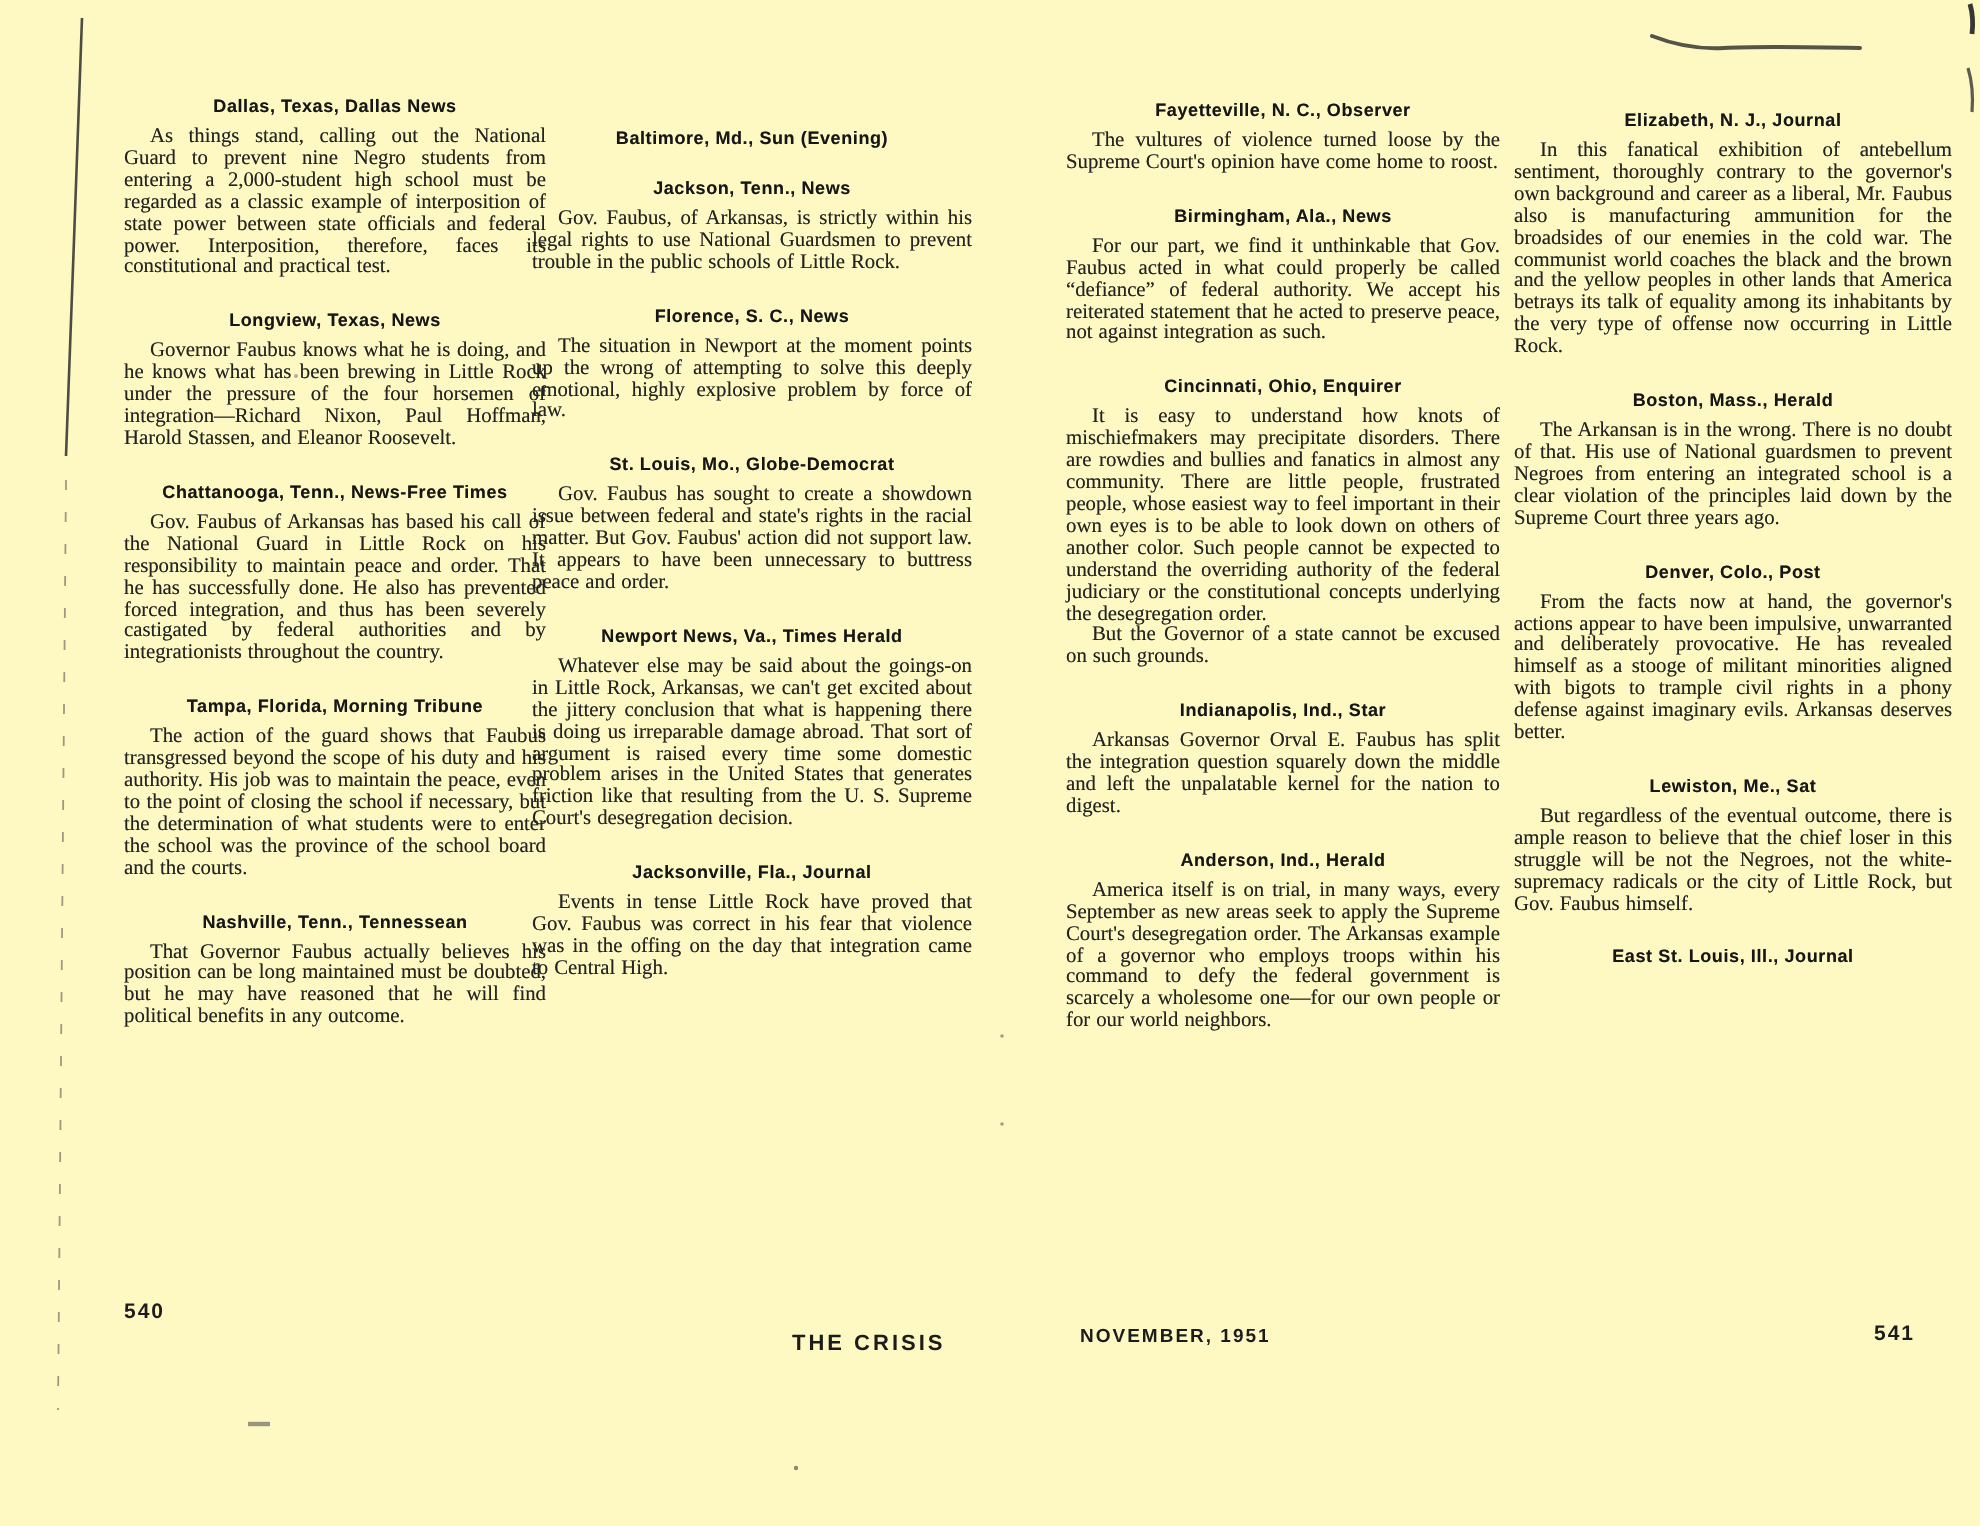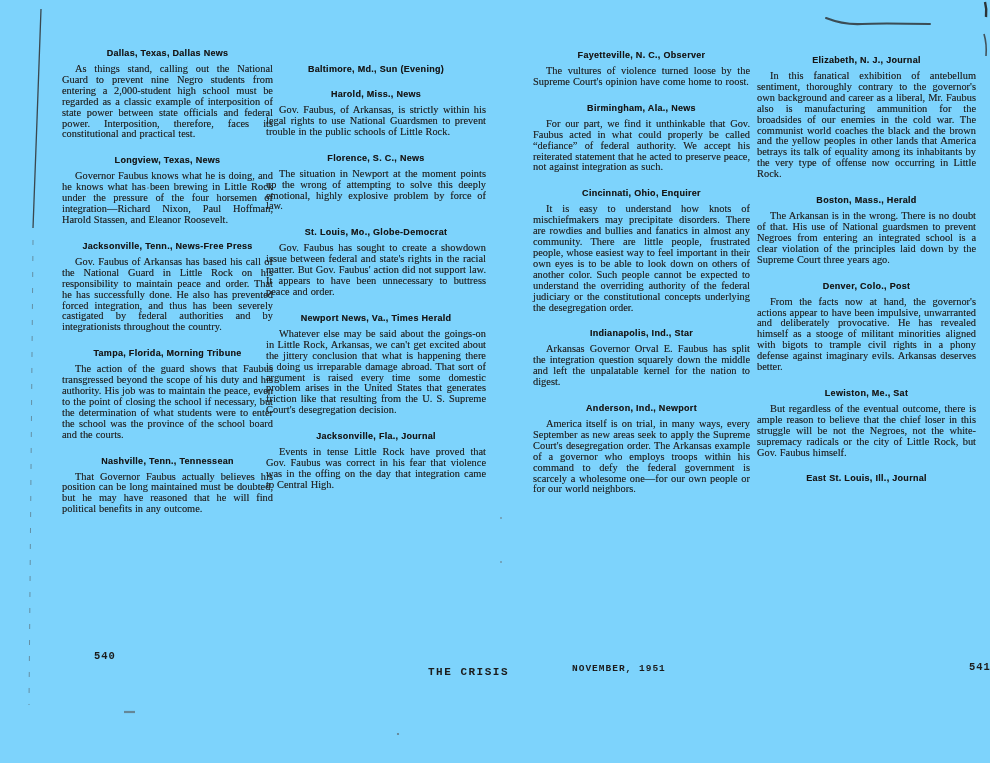--- a/index.html
+++ b/index.html
@@ -1,20 +1,20 @@
 <!DOCTYPE html>
 <html><head>
 <meta charset="utf-8">
 <style>
   html, body { margin: 0; padding: 0; background: #ffffff; }
   .spread {
     position: relative;
     width: 990px;
     height: 763px;
-    background: #7dd3fc;
+    background: #fef9c3;
     overflow: hidden;
     font-family: "Liberation Serif", "DejaVu Serif", serif;
     color: #232323;
   }
   .column {
     position: absolute;
     text-align: justify;
     text-shadow: 0 0 0.3px rgba(20,20,20,0.45);
   }
   #col1 { left: 62px;  top: 48px; width: 211px; }
@@ -34,72 +34,72 @@
   .excerpt-heading:first-child { margin-top: 0; }
   .excerpt-paragraph {
     margin: 0;
     font-size: 10.4px;
     line-height: 10.9px;
     text-indent: 13px;
     word-spacing: 0.4px;
   }
   .footer-item {
     position: absolute;
-    font-family: Liberation Mono, monospace;
+    font-family: Liberation Sans, sans-serif;
     font-weight: bold;
     color: #1c1c1c;
-    margin-left: 32px;
   }
   #pageno-left  { left: 62px;  top: 650px; font-size: 10.5px; letter-spacing: 1px; }
   #mag-title    { left: 396px; top: 666px; font-size: 11px;  letter-spacing: 1.5px; }
   #issue-date   { left: 540px; top: 663px; font-size: 9.5px;  letter-spacing: 1px; }
   #pageno-right { left: 937px; top: 661px; font-size: 10.5px; letter-spacing: 1px; }
 
   .artifacts { position: absolute; left: 0; top: 0; pointer-events: none; }
 </style>
 </head>
 <body>
 
 <div class="spread">
 
   <div class="column" id="col1">
       <div class="excerpt-heading">Dallas, Texas, Dallas News</div>
       <p class="excerpt-paragraph">As things stand, calling out the National Guard to prevent nine Negro students from entering a 2,000-student high school must be regarded as a classic example of interposition of state power between state officials and federal power. Interposition, therefore, faces its constitutional and practical test.</p>
       <div class="excerpt-heading">Longview, Texas, News</div>
       <p class="excerpt-paragraph">Governor Faubus knows what he is doing, and he knows what has been brewing in Little Rock under the pressure of the four horsemen of integration—Richard Nixon, Paul Hoffman, Harold Stassen, and Eleanor Roosevelt.</p>
-      <div class="excerpt-heading">Jacksonville, Tenn., News-Free Press</div>
+      <div class="excerpt-heading">Chattanooga, Tenn., News-Free Times</div>
       <p class="excerpt-paragraph">Gov. Faubus of Arkansas has based his call of the National Guard in Little Rock on his responsibility to maintain peace and order. That he has successfully done. He also has prevented forced integration, and thus has been severely castigated by federal authorities and by integrationists throughout the country.</p>
       <div class="excerpt-heading">Tampa, Florida, Morning Tribune</div>
       <p class="excerpt-paragraph">The action of the guard shows that Faubus transgressed beyond the scope of his duty and his authority. His job was to maintain the peace, even to the point of closing the school if necessary, but the determination of what students were to enter the school was the province of the school board and the courts.</p>
       <div class="excerpt-heading">Nashville, Tenn., Tennessean</div>
       <p class="excerpt-paragraph">That Governor Faubus actually believes his position can be long maintained must be doubted, but he may have reasoned that he will find political benefits in any outcome.</p>
     </div>
   <div class="column" id="col2">
       <div class="excerpt-heading">Baltimore, Md., Sun (Evening)</div>
-      <div class="excerpt-heading">Harold, Miss., News</div>
+      <div class="excerpt-heading">Jackson, Tenn., News</div>
       <p class="excerpt-paragraph">Gov. Faubus, of Arkansas, is strictly within his legal rights to use National Guardsmen to prevent trouble in the public schools of Little Rock.</p>
       <div class="excerpt-heading">Florence, S. C., News</div>
       <p class="excerpt-paragraph">The situation in Newport at the moment points up the wrong of attempting to solve this deeply emotional, highly explosive problem by force of law.</p>
       <div class="excerpt-heading">St. Louis, Mo., Globe-Democrat</div>
       <p class="excerpt-paragraph">Gov. Faubus has sought to create a showdown issue between federal and state's rights in the racial matter. But Gov. Faubus' action did not support law. It appears to have been unnecessary to buttress peace and order.</p>
       <div class="excerpt-heading">Newport News, Va., Times Herald</div>
       <p class="excerpt-paragraph">Whatever else may be said about the goings-on in Little Rock, Arkansas, we can't get excited about the jittery conclusion that what is happening there is doing us irreparable damage abroad. That sort of argument is raised every time some domestic problem arises in the United States that generates friction like that resulting from the U. S. Supreme Court's desegregation decision.</p>
       <div class="excerpt-heading">Jacksonville, Fla., Journal</div>
       <p class="excerpt-paragraph">Events in tense Little Rock have proved that Gov. Faubus was correct in his fear that violence was in the offing on the day that integration came to Central High.</p>
     </div>
   <div class="column" id="col3">
       <div class="excerpt-heading">Fayetteville, N. C., Observer</div>
       <p class="excerpt-paragraph">The vultures of violence turned loose by the Supreme Court's opinion have come home to roost.</p>
       <div class="excerpt-heading">Birmingham, Ala., News</div>
       <p class="excerpt-paragraph">For our part, we find it unthinkable that Gov. Faubus acted in what could properly be called “defiance” of federal authority. We accept his reiterated statement that he acted to preserve peace, not against integration as such.</p>
       <div class="excerpt-heading">Cincinnati, Ohio, Enquirer</div>
       <p class="excerpt-paragraph">It is easy to understand how knots of mischiefmakers may precipitate disorders. There are rowdies and bullies and fanatics in almost any community. There are little people, frustrated people, whose easiest way to feel important in their own eyes is to be able to look down on others of another color. Such people cannot be expected to understand the overriding authority of the federal judiciary or the constitutional concepts underlying the desegregation order.</p>
+      <p class="excerpt-paragraph">But the Governor of a state cannot be excused on such grounds.</p>
       <div class="excerpt-heading">Indianapolis, Ind., Star</div>
       <p class="excerpt-paragraph">Arkansas Governor Orval E. Faubus has split the integration question squarely down the middle and left the unpalatable kernel for the nation to digest.</p>
-      <div class="excerpt-heading">Anderson, Ind., Newport</div>
+      <div class="excerpt-heading">Anderson, Ind., Herald</div>
       <p class="excerpt-paragraph">America itself is on trial, in many ways, every September as new areas seek to apply the Supreme Court's desegregation order. The Arkansas example of a governor who employs troops within his command to defy the federal government is scarcely a wholesome one—for our own people or for our world neighbors.</p>
     </div>
   <div class="column" id="col4">
       <div class="excerpt-heading">Elizabeth, N. J., Journal</div>
       <p class="excerpt-paragraph">In this fanatical exhibition of antebellum sentiment, thoroughly contrary to the governor's own background and career as a liberal, Mr. Faubus also is manufacturing ammunition for the broadsides of our enemies in the cold war. The communist world coaches the black and the brown and the yellow peoples in other lands that America betrays its talk of equality among its inhabitants by the very type of offense now occurring in Little Rock.</p>
       <div class="excerpt-heading">Boston, Mass., Herald</div>
       <p class="excerpt-paragraph">The Arkansan is in the wrong. There is no doubt of that. His use of National guardsmen to prevent Negroes from entering an integrated school is a clear violation of the principles laid down by the Supreme Court three years ago.</p>
       <div class="excerpt-heading">Denver, Colo., Post</div>
       <p class="excerpt-paragraph">From the facts now at hand, the governor's actions appear to have been impulsive, unwarranted and deliberately provocative. He has revealed himself as a stooge of militant minorities aligned with bigots to trample civil rights in a phony defense against imaginary evils. Arkansas deserves better.</p>
       <div class="excerpt-heading">Lewiston, Me., Sat</div>

